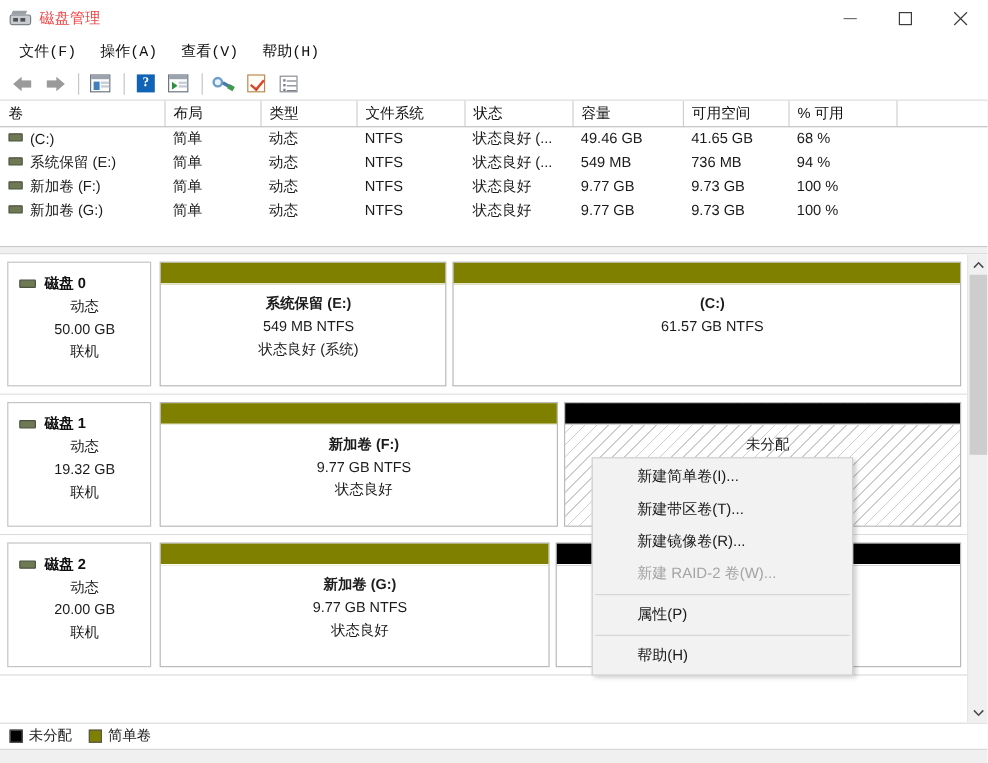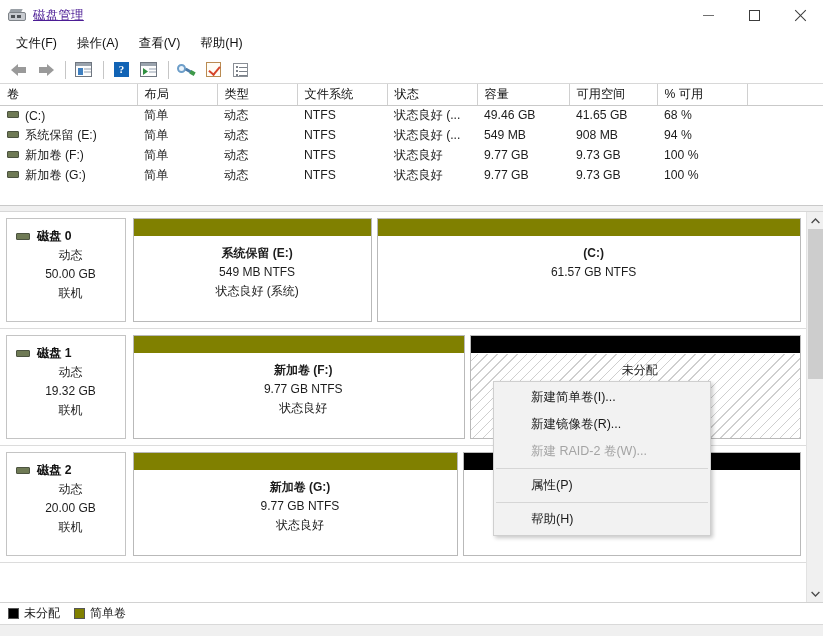--- a/index.html
+++ b/index.html
@@ -34,21 +34,21 @@
     position: absolute; left: 0; top: 4px;
     width: 18px; height: 9px;
     background: #c8cbd0;
     border: 1px solid #7d8287;
     border-radius: 2px;
   }
   .title-icon .slot1 { position:absolute; left:3px; top:7px; width:4px; height:3px; background:#4e5256;}
   .title-icon .slot2 { position:absolute; left:9px; top:7px; width:4px; height:3px; background:#4e5256;}
   .title-icon .stand { position:absolute; left:2px; top:1px; width:12px; height:3px; background:#9aa0a6; transform:skewX(-25deg);}
   .title-text {
-    font-size: 12.5px; color: #4c1d95; letter-spacing: .2px; text-decoration: underline;
+    font-size: 12.5px; color: #ef4444; letter-spacing: .2px;
   }
   .win-buttons {
     position: absolute; right: 0; top: 0;
     height: 31px; display: flex;
   }
   .win-btn {
     width: 46px; height: 31px;
     display: flex; align-items: center; justify-content: center;
     color: #303030;
   }
@@ -67,20 +67,21 @@
     height: 25px; flex: 0 0 25px;
     display: flex; align-items: center;
     padding-left: 7px;
     background: #ffffff;
   }
   .menu-item {
     font-size: 12.5px; color: #111;
     padding: 3px 9px 3px 9px;
     margin-right: 2px;
     white-space: nowrap;
+    font-family: Liberation Mono, monospace;
   }
 
   
   .toolbar {
     height: 28px; flex: 0 0 28px;
     display: flex; align-items: center;
     padding-left: 6px;
     background: #ffffff;
     border-bottom: 1px solid #d8d8d8;
   }
@@ -380,21 +381,21 @@
           <td>68 %</td>
           <td></td>
         </tr>
         <tr>
           <td class="c-vol"><span class="vol-ico"></span><span class="vol-name">系统保留 (E:)</span></td>
           <td>简单</td>
           <td>动态</td>
           <td>NTFS</td>
           <td>状态良好 (...</td>
           <td>549 MB</td>
-          <td>908 MB</td>
+          <td>736 MB</td>
           <td>94 %</td>
           <td></td>
         </tr>
         <tr>
           <td class="c-vol"><span class="vol-ico"></span><span class="vol-name">新加卷 (F:)</span></td>
           <td>简单</td>
           <td>动态</td>
           <td>NTFS</td>
           <td>状态良好</td>
           <td>9.77 GB</td>
@@ -534,20 +535,21 @@
     </div>
     <div class="lg-item">
       <span class="lg-sw" style="background:#808000"></span>
       <span>简单卷</span>
     </div>
   </div>
   <div class="statusbar"></div>
 
   <div class="ctx">
     <div class="ctx-item">新建简单卷(I)...</div>
+    <div class="ctx-item">新建带区卷(T)...</div>
     <div class="ctx-item">新建镜像卷(R)...</div>
     <div class="ctx-item disabled">新建 RAID-2 卷(W)...</div>
     <div class="ctx-sep"></div>
     <div class="ctx-item">属性(P)</div>
     <div class="ctx-sep"></div>
     <div class="ctx-item">帮助(H)</div>
   </div>
 
 </div>
 

